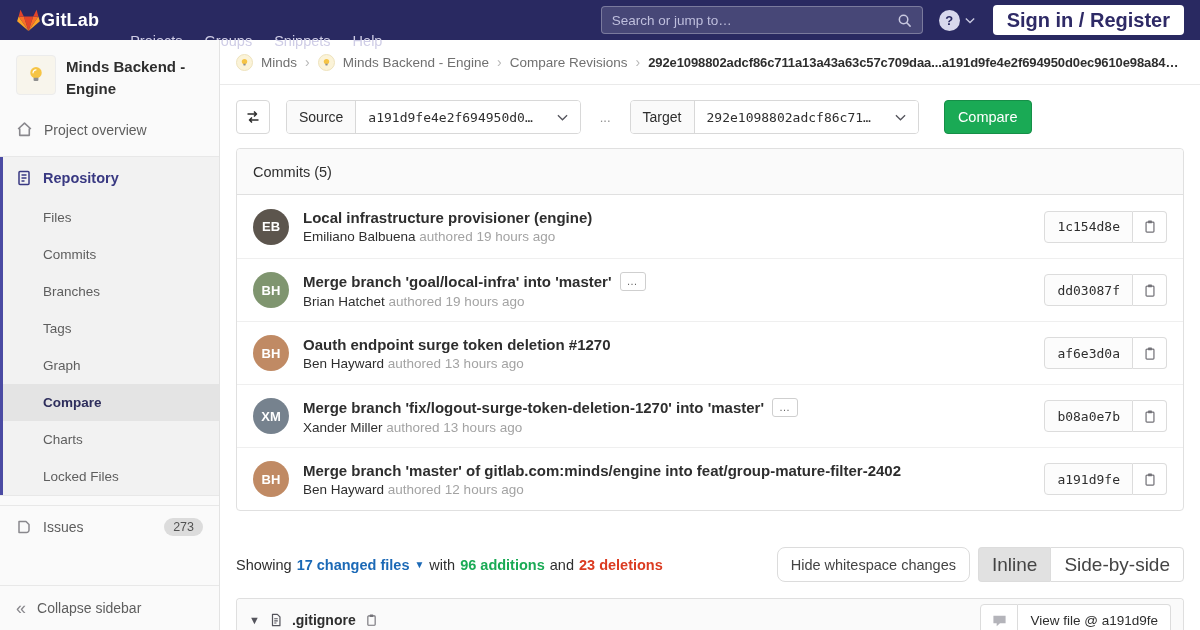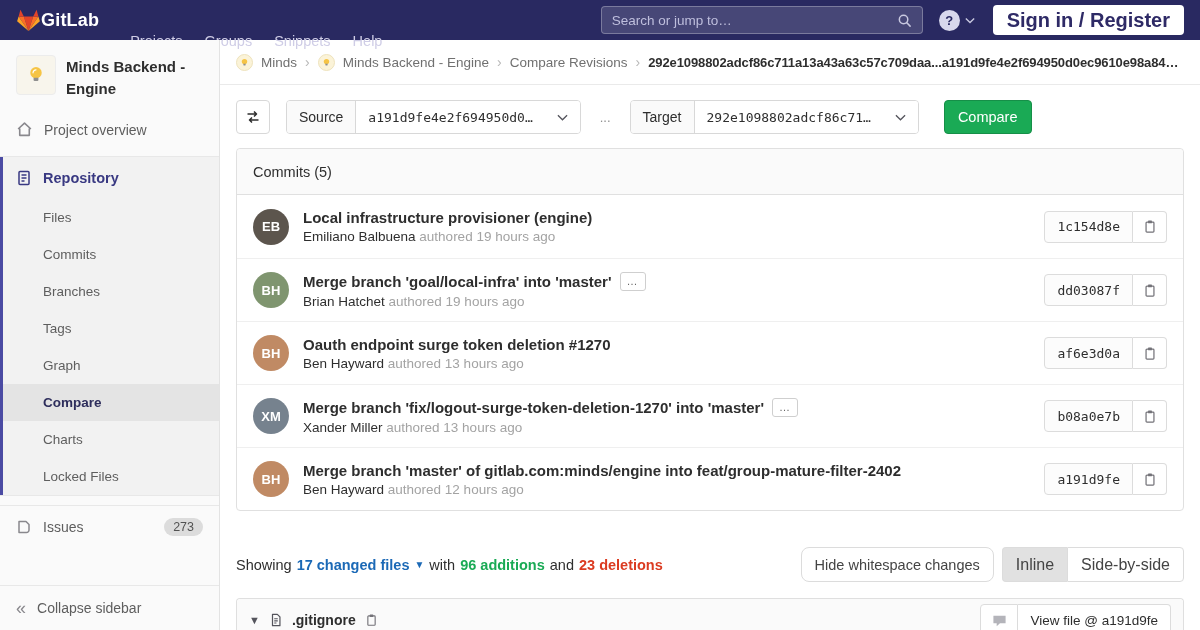--- a/index.html
+++ b/index.html
@@ -73,21 +73,21 @@
 
   .diff-stats { margin-top:36px; display:flex; align-items:center; font-size:14.5px; color:#2e2e2e; }
   .stats-text { display:flex; align-items:center; gap:5px; white-space:nowrap; }
   .link-blue { color:#1b69b6; font-weight:700; cursor:pointer; }
   .caret-blue { color:#1b69b6; font-size:10px; cursor:pointer; }
   .text-green { color:#1aaa55; font-weight:700; }
   .text-red { color:#db3b21; font-weight:700; }
   .stats-actions { margin-left:auto; display:flex; align-items:center; gap:8px; }
   .btn-default { height:35px; background:#fff; border:1px solid #dcdcdc; border-radius:8px; padding:0 13px; font-size:14.5px; color:#444; font-family:inherit; cursor:pointer; white-space:nowrap; }
   .btn-seg-group { display:flex; height:35px; }
-  .btn-seg { background:#fff; border:1px solid #dcdcdc; padding:0 13px; font-size:16px; color:#444; font-family:inherit; cursor:pointer; display:flex; align-items:center; }
+  .btn-seg { background:#fff; border:1px solid #dcdcdc; padding:0 13px; font-size:19px; color:#444; font-family:inherit; cursor:pointer; display:flex; align-items:center; }
   .btn-seg.active { background:#e1e1e1; }
   .btn-seg:first-child { border-radius:4px 0 0 4px; border-right:0; }
   .btn-seg:last-child { border-radius:0 4px 4px 0; }
 
   .file-block { margin-top:16px; border:1px solid #dfdfdf; border-bottom:0; border-radius:4px 4px 0 0; }
   .file-header { height:42px; background:#fafafa; display:flex; align-items:center; gap:9px; padding:0 12px; border-radius:4px 4px 0 0; }
   .file-caret { color:#54545c; font-size:11px; cursor:pointer; }
   .file-name { font-weight:700; font-size:14px; color:#2e2e2e; }
   .file-actions { margin-left:auto; display:flex; height:32px; }
   .comment-btn { width:38px; border:1px solid #dcdcdc; border-radius:4px 0 0 4px; background:#fff; display:flex; align-items:center; justify-content:center; cursor:pointer; }

